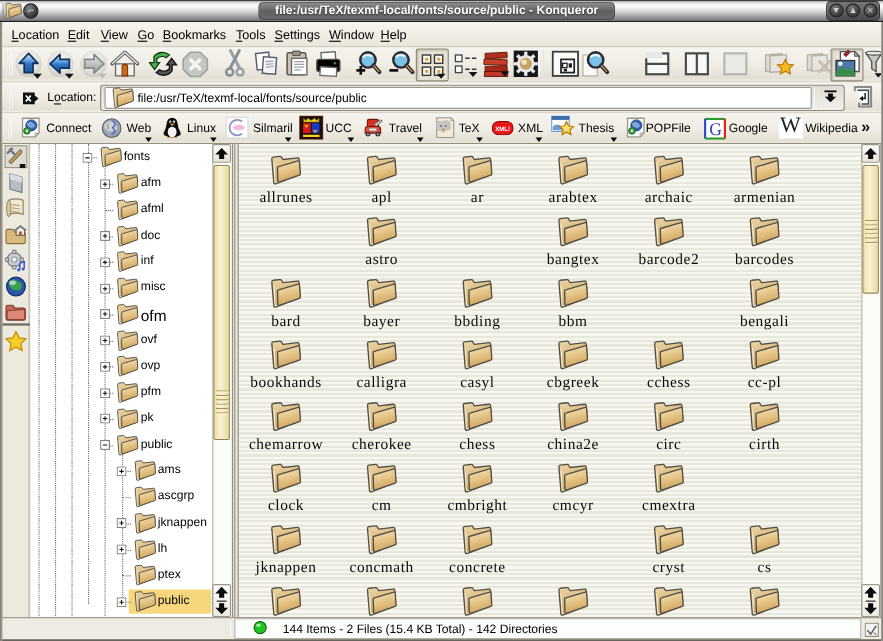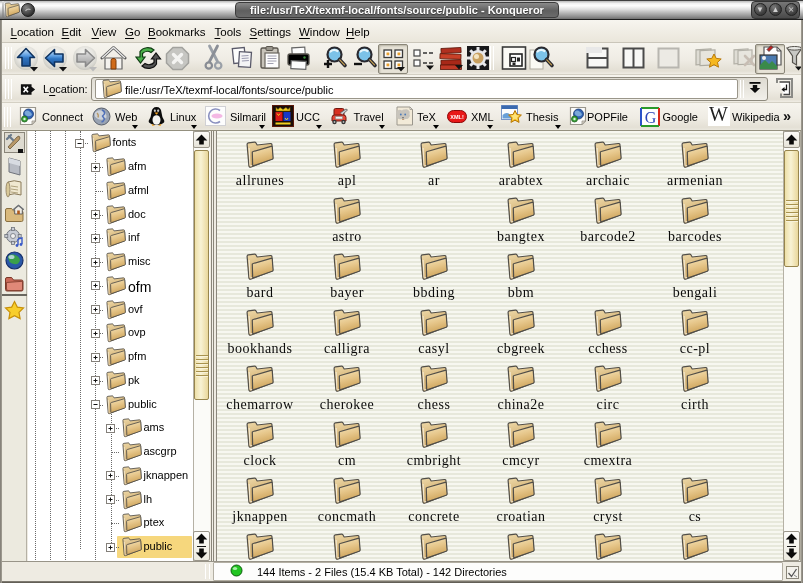--- a/index.html
+++ b/index.html
@@ -843,26 +843,20 @@
           <use href="#folder"></use>
         </svg>
         <div class="lbl">concmath</div>
       </div>
 <div class="cell" style="left:173.5px;top:346px">
         <svg width="33" height="28" viewBox="0 0 32 28" style="display:block;margin:0 auto">
           <use href="#folder"></use>
         </svg>
         <div class="lbl">concrete</div>
       </div>
-<div class="cell" style="left:260.5px;top:346px">
-        <svg width="33" height="28" viewBox="0 0 32 28" style="display:block;margin:0 auto">
-          <use href="#folder"></use>
-        </svg>
-        <div class="lbl">croatian</div>
-      </div>
 <div class="cell" style="left:347.5px;top:346px">
         <svg width="33" height="28" viewBox="0 0 32 28" style="display:block;margin:0 auto">
           <use href="#folder"></use>
         </svg>
         <div class="lbl">cryst</div>
       </div>
 <div class="cell" style="left:434.5px;top:346px">
         <svg width="33" height="28" viewBox="0 0 32 28" style="display:block;margin:0 auto">
           <use href="#folder"></use>
         </svg>

